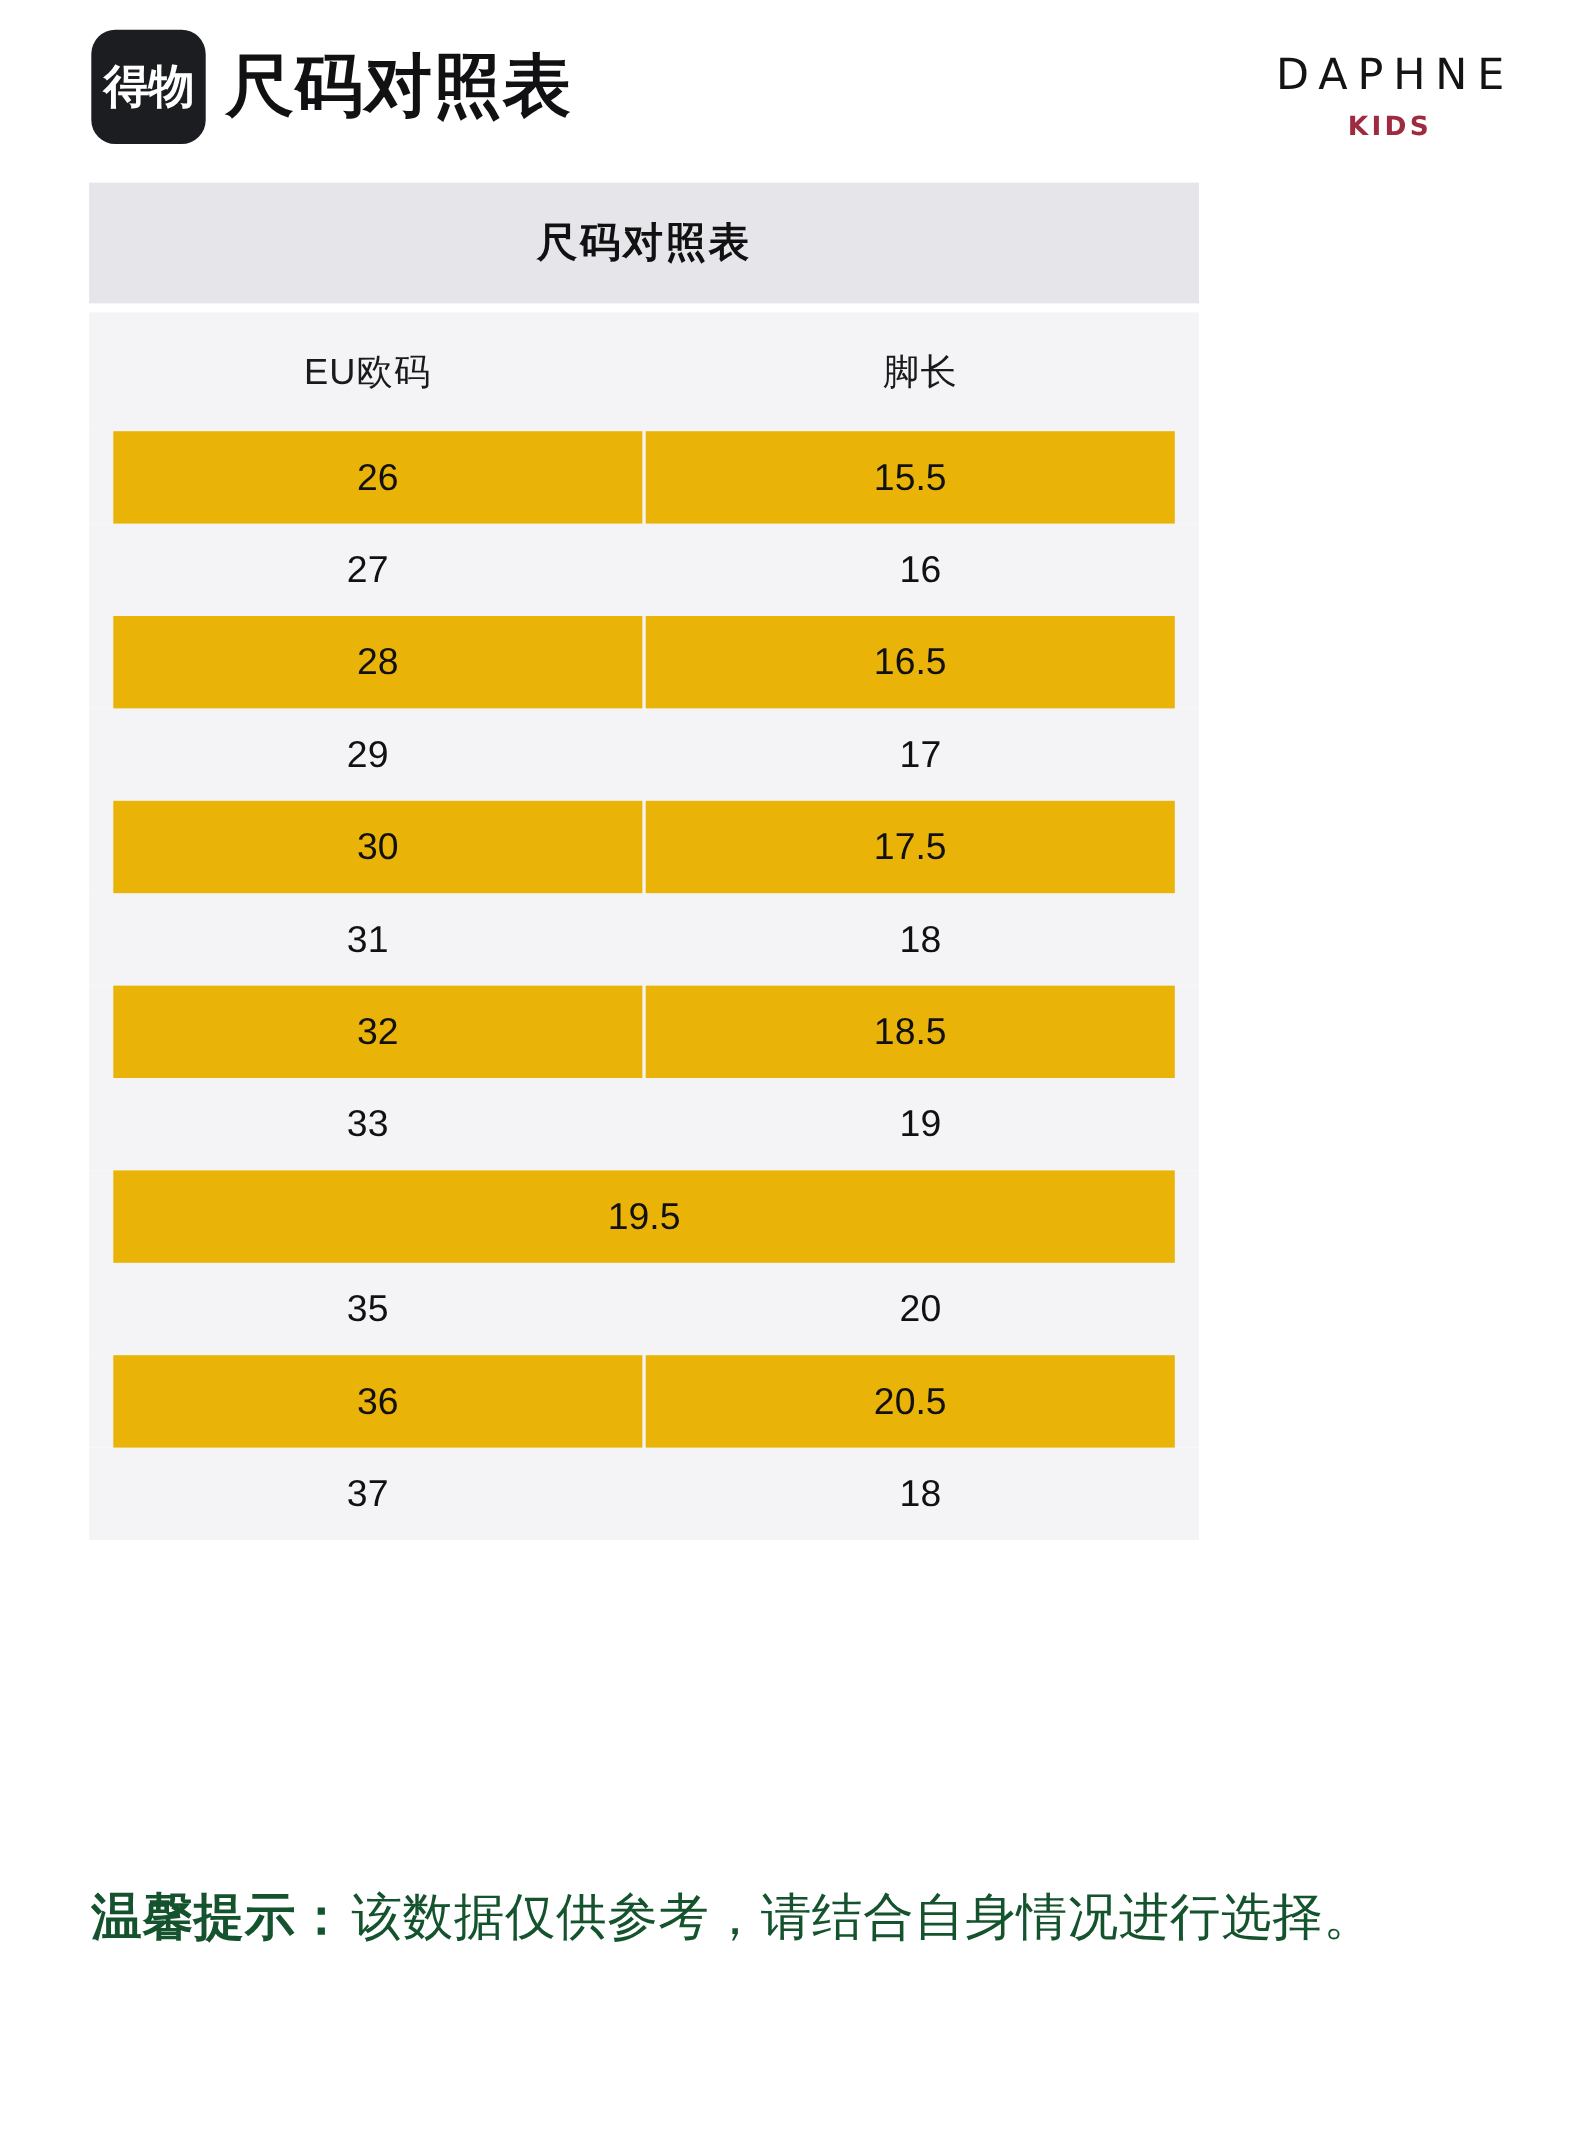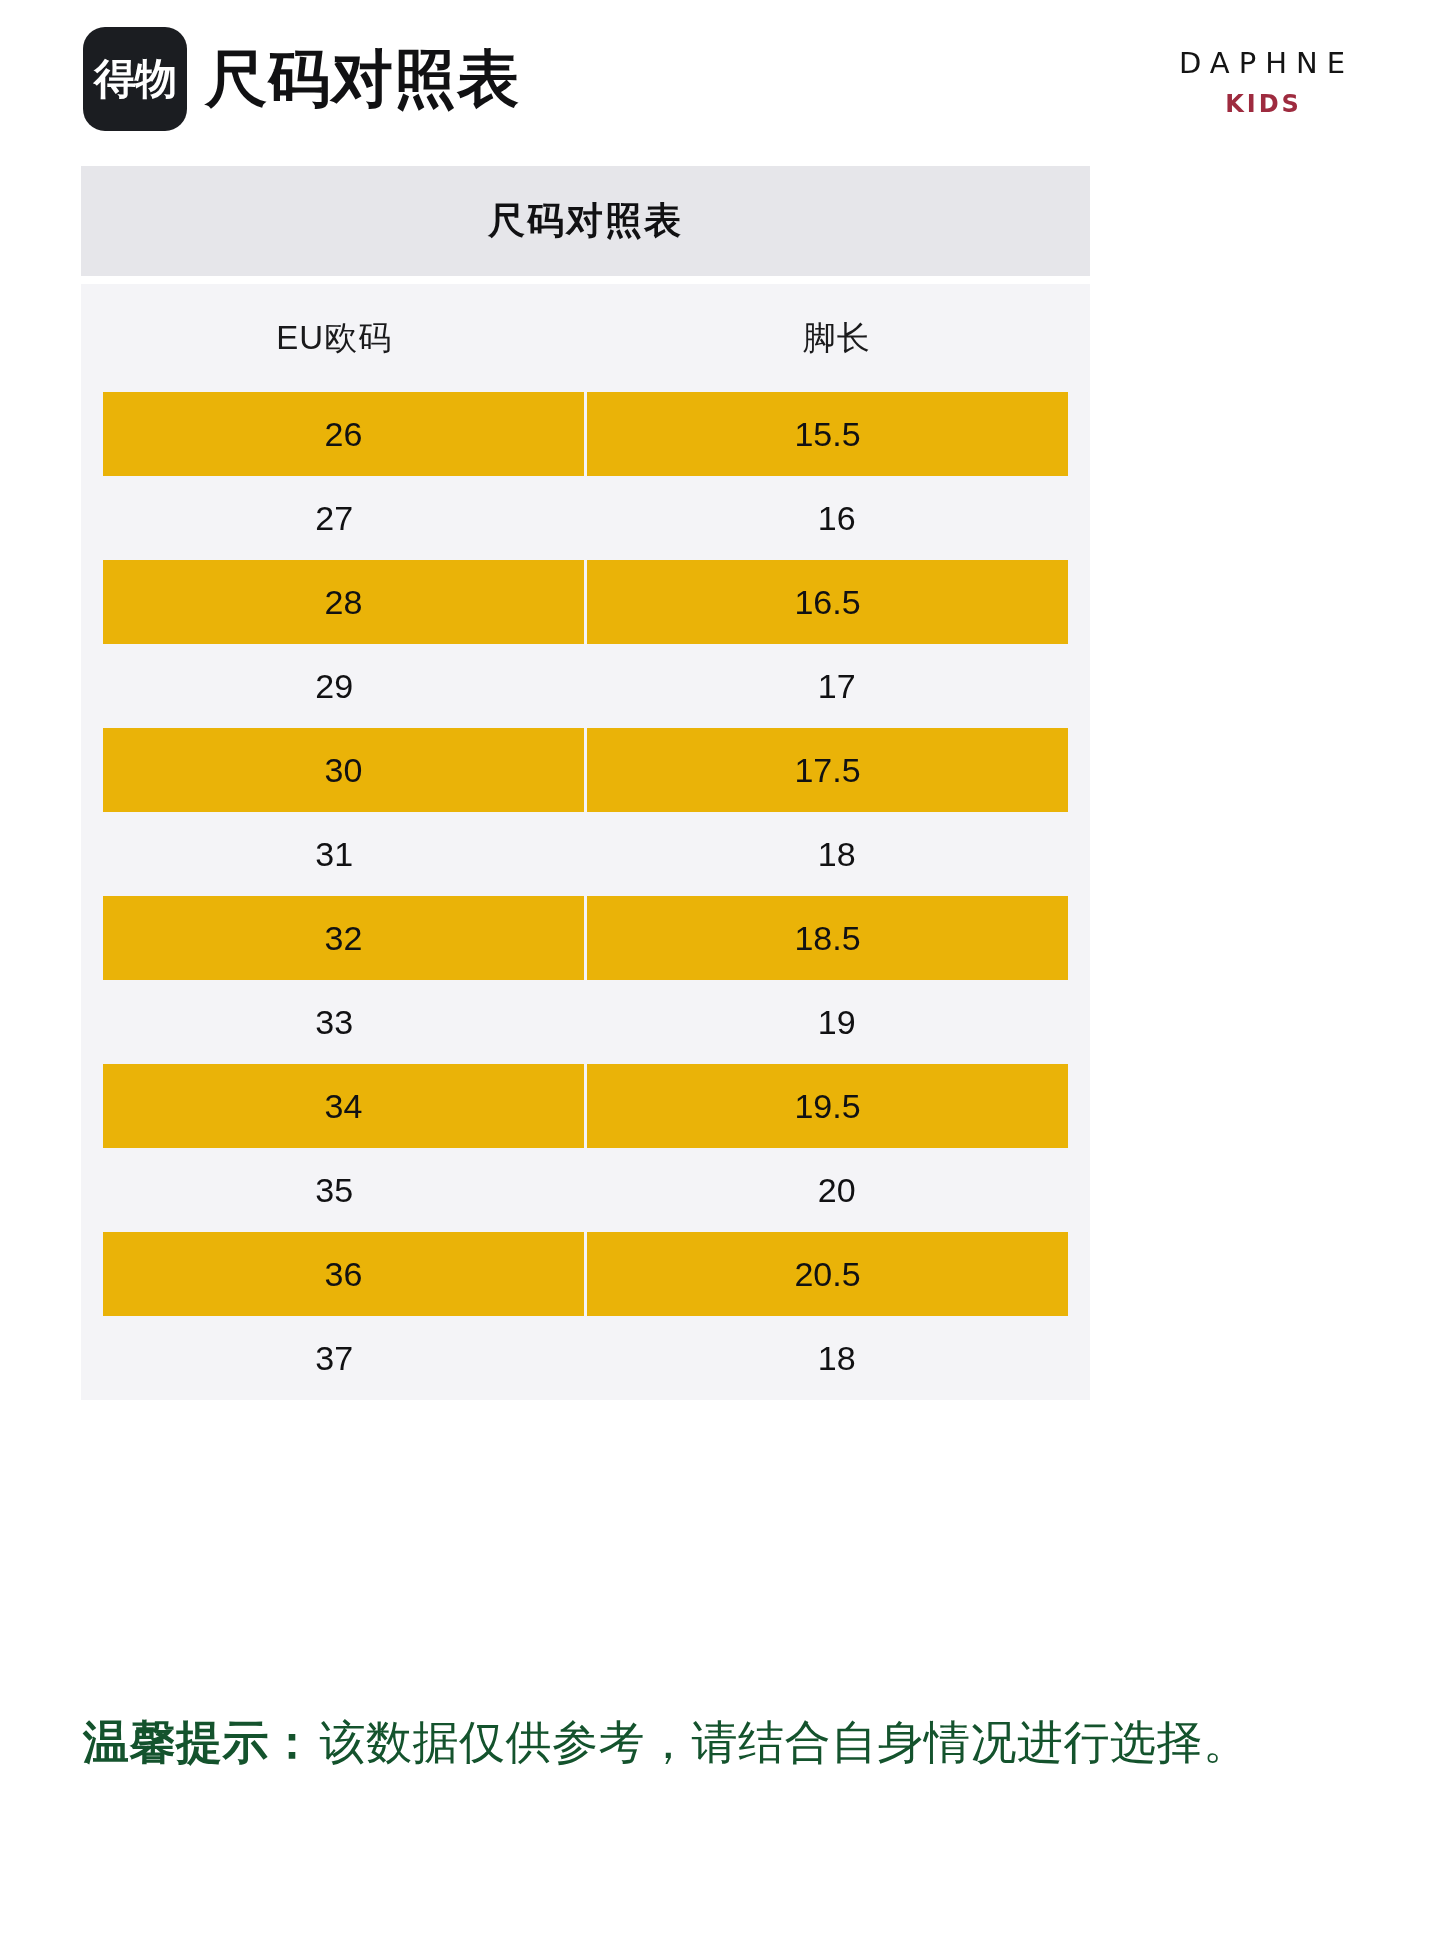--- a/index.html
+++ b/index.html
@@ -68,21 +68,21 @@
 
   .header-right {
     position: absolute;
     right: 70px;
     top: 40px;
     text-align: center;
     width: 230px;
   }
 
   .daphne-word {
-    font-size: 29px;
+    font-size: 39px;
     font-weight: 400;
     letter-spacing: 9px;
     color: #141414;
     line-height: 1.1;
     text-indent: 9px;
     font-family: "DejaVu Sans", "Liberation Sans", sans-serif;
   }
 
   .kids-word {
     font-size: 24px;
@@ -248,21 +248,20 @@
     </div>
     <div class="data-row alt">
       <div class="cell left-cell">32</div>
       <div class="cell right-cell">18.5</div>
     </div>
     <div class="data-row plain">
       <div class="cell left-cell">33</div>
       <div class="cell right-cell">19</div>
     </div>
     <div class="data-row alt">
-      <div class="cell left-cell">34</div>
       <div class="cell right-cell">19.5</div>
     </div>
     <div class="data-row plain">
       <div class="cell left-cell">35</div>
       <div class="cell right-cell">20</div>
     </div>
     <div class="data-row alt">
       <div class="cell left-cell">36</div>
       <div class="cell right-cell">20.5</div>
     </div>

